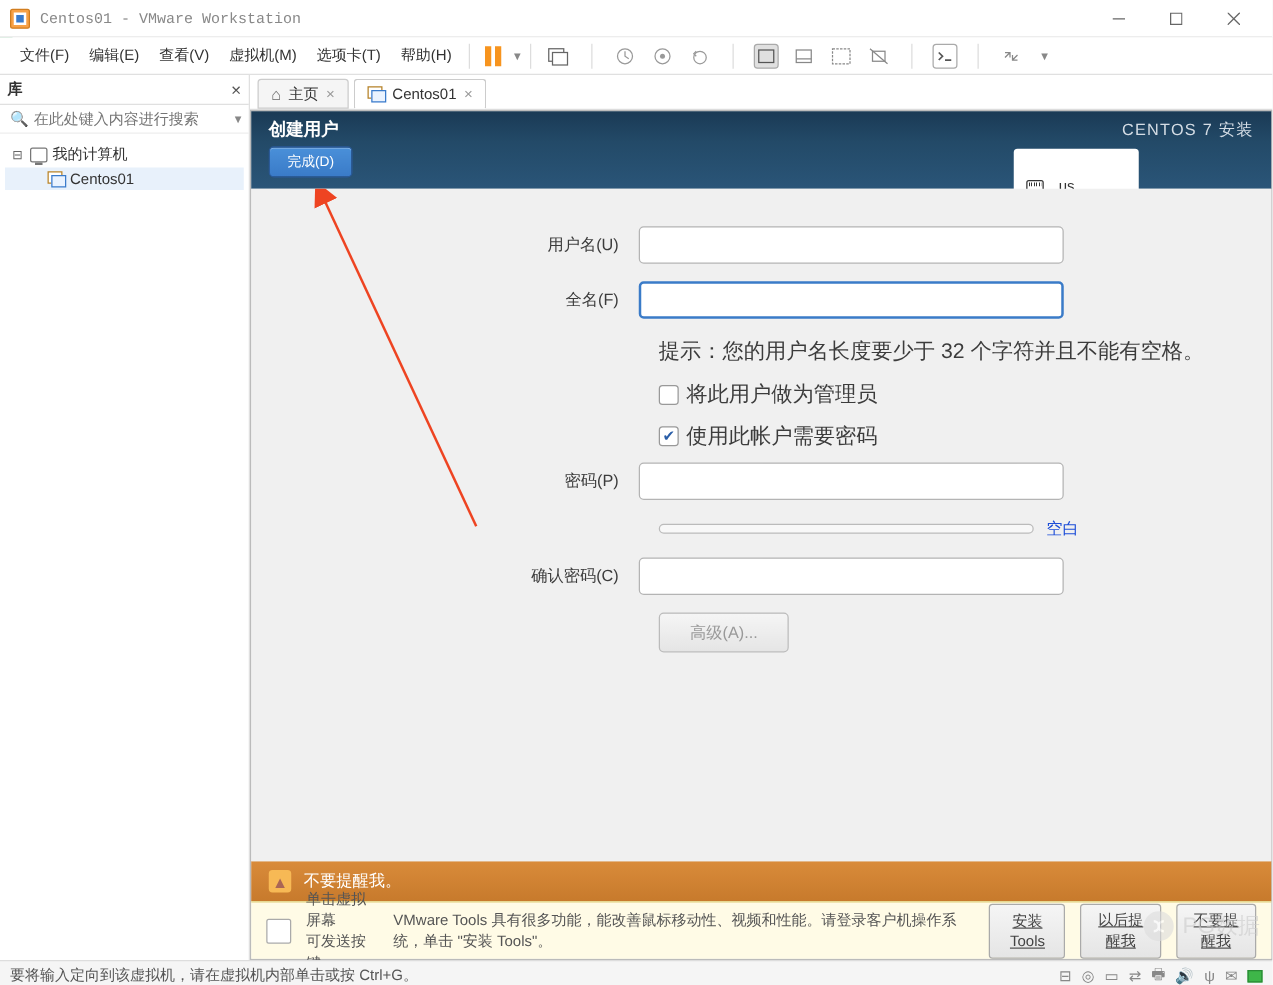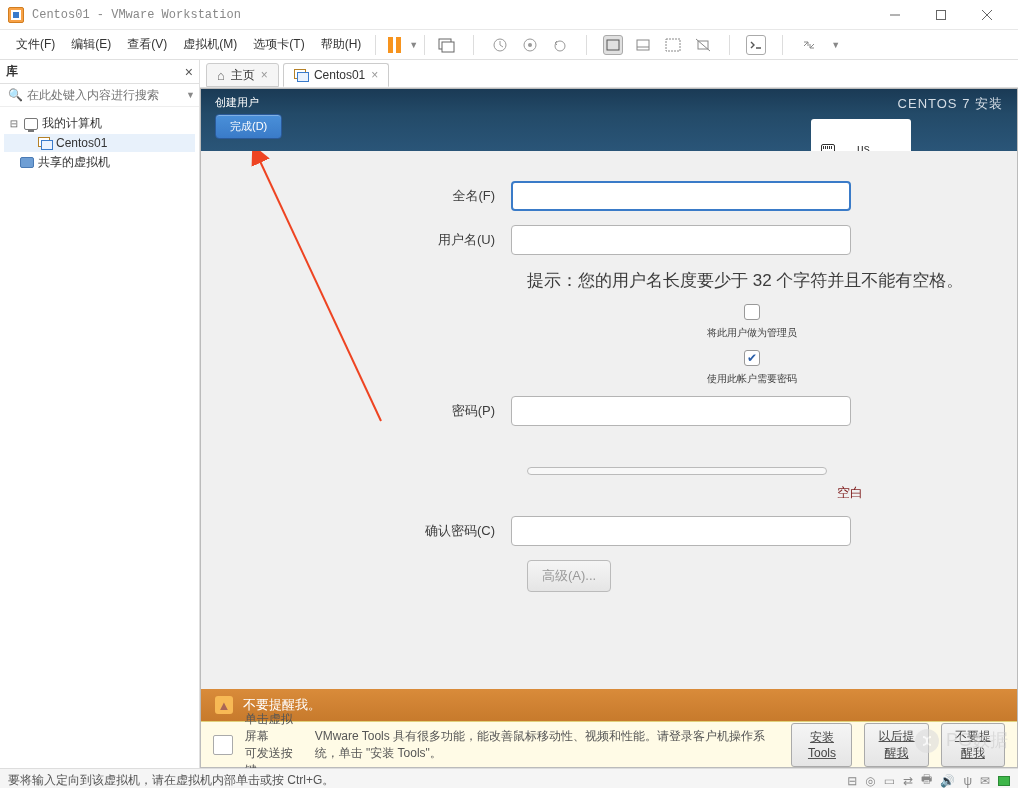--- a/index.html
+++ b/index.html
@@ -54,44 +54,44 @@
 .content { flex:1; display:flex; flex-direction:column; background:#f0f0f0; }
 .tabs { height:28px; display:flex; align-items:flex-end; padding:4px 6px 0; background:#fff; border-bottom:1px solid #ddd;}
 .tab { height:24px; display:flex; align-items:center; padding:0 10px; gap:6px; border:1px solid #ccc; background:#f5f5f5; border-radius:3px 3px 0 0; margin-right:4px; font-size:12px;}
 .tab.active { background:#fff; border-bottom:1px solid #fff; }
 .tab .home-icon { font-size:13px; color:#666;}
 .tab .close-x { color:#999; font-size:12px;}
 
 .installer { flex:1; display:flex; flex-direction:column; border:1px solid #bbb; margin:0; background:#f0f0f0; position:relative;}
 .ins-header { height:62px; background:linear-gradient(#1a3a55,#234a68 40%,#2a5578); display:flex; align-items:flex-start; padding:6px 14px; color:#fff; position:relative;}
 .ins-header .left { display:flex; flex-direction:column; gap:4px; align-items:flex-start;}
-.ins-header .hdr-title { font-size:11px; }
+.ins-header .hdr-title { font-size:14px;font-weight:bold; }
 .done-btn { background:linear-gradient(#4a90d9,#3a7bc8); border:1px solid #2a5a99; color:#fff; padding:4px 14px; border-radius:4px; font-size:11px; box-shadow:0 1px 0 rgba(255,255,255,0.3) inset;}
 .ins-header .right { margin-left:auto; text-align:right; display:flex; flex-direction:column; align-items:flex-end; gap:6px;}
 .ins-header .install-title { font-size:13px; color:#d5dde5; letter-spacing:1px;}
 .kb-row { display:flex; gap:6px; }
-.kb-box { background:#fff; color:#333; padding:3px 10px; display:flex; align-items:center; gap:22px; border-radius:3px; font-size:12px; min-width:100px;}
+.kb-box { background:#fff; color:#333; padding:3px 10px; display:flex; align-items:center; gap:12px; border-radius:3px; font-size:12px; min-width:100px;}
 .kb-icon { width:14px; height:11px; border:1px solid #333; border-radius:2px; position:relative;}
 .kb-icon:after{content:""; position:absolute; left:1px; right:1px; top:1px; height:3px; background:repeating-linear-gradient(90deg,#333 0 1px,transparent 1px 2px);}
 .help-btn { background:linear-gradient(#f5f5f5,#e5e5e5); border:1px solid #bbb; padding:3px 24px; border-radius:3px; color:#444; font-size:12px;margin-top:35px;}
 
 .form-area { flex:1; background:#f0f0f0; padding:30px 40px 20px; position:relative;}
 .form-row { display:flex; align-items:center; margin-bottom:14px; }
 .form-row label { width:270px; text-align:right; padding-right:16px; font-size:13px; color:#3c3c3c;}
 .form-row .ctrl { width: 340px; }
 .txt-input { width:100%; height:30px; border:1px solid #b4b4b4; border-radius:4px; background:#fff; padding:0 8px; font-size:13px;}
 .txt-input.focused { border:2px solid #3a7bc8; }
 .hint { font-size:17px; color:#3c3c3c; margin-left:286px; margin-bottom:12px;}
-.chk-row { margin-left:286px; display:flex; align-items:center; gap:6px; margin-bottom:10px; font-size:10px; color:#3c3c3c;flex-direction:column;}
+.chk-row { margin-left:286px; display:flex; align-items:center; gap:6px; margin-bottom:10px; font-size:17px; color:#3c3c3c;}
 .chk { width:16px; height:16px; border:1px solid #999; border-radius:3px; background:#fff; display:flex; align-items:center; justify-content:center; font-size:12px; color:#2a5ea8;}
 .chk.checked:after { content:"✔"; }
 .strength { margin-left:286px; display:flex; align-items:center; gap:10px; margin-bottom:14px;}
 .strength .bar { width:300px; height:8px; border:1px solid #bbb; border-radius:4px; background:#f8f8f8;}
-.strength .lbl { font-size:13px; color:#7f1d1d;margin-top:44px;}
-.adv-btn { margin-left:286px; background:linear-gradient(#f5f5f5,#e5e5e5); border:1px solid #bbb; padding:6px 14px; border-radius:4px; color:#999; font-size:13px;}
+.strength .lbl { font-size:13px; color:#1d4ed8;}
+.adv-btn { margin-left:286px; background:linear-gradient(#f5f5f5,#e5e5e5); border:1px solid #bbb; padding:6px 24px; border-radius:4px; color:#999; font-size:13px;}
 
 .arrow-overlay { position:absolute; left:40px; top:0; pointer-events:none; z-index:5;}
 
 .warn-bar { height:32px; background:linear-gradient(#d98b3a,#c77a2c); display:flex; align-items:center; padding:0 14px; color:#fff; gap:10px; font-size:13px;}
 .warn-bar .w-icon { width:18px; height:18px; background:#f7b955; border-radius:3px; position:relative; display:flex; align-items:center; justify-content:center; color:#a65; font-weight:bold;}
 
 .tools-bar { height:46px; background:#fffbe6; border-top:1px solid #e0d07a; display:flex; align-items:center; padding:15px 12px; gap:12px; font-size:12px; color:#555;}
 .tools-bar .t-icon { width:24px; height:20px; border:1px solid #aaa; border-radius:2px; background:#fff; position:relative;}
 .tools-bar .msg { line-height:1.4; }
 .tools-bar .buttons { margin-left:auto; display:flex; gap:12px;text-decoration:underline;}
@@ -225,24 +225,20 @@
     <div class="tree">
       <div class="tree-row indent0">
         <span class="exp">⊟</span>
         <span class="host-icon"></span>
         <span>我的计算机</span>
       </div>
       <div class="tree-row indent1 selected">
         <span class="vm-icon"></span>
         <span>Centos01</span>
       </div>
-      <div class="tree-row indent0">
-        <span class="folder-icon"></span>
-        <span>共享的虚拟机</span>
-      </div>
     </div>
   </div>
 
   <div class="content">
     <div class="tabs">
       <div class="tab">
         <span class="home-icon">⌂</span>
         <span>主页</span>
         <span class="close-x">×</span>
       </div>
@@ -275,26 +271,26 @@
         <svg class="arrow-overlay" width="160" height="280">
           <defs>
               <marker id="ah" markerWidth="10" markerHeight="10" refX="2" refY="5" orient="auto">
                 <path d="M0,0 L10,5 L0,10 z" fill="#e42"></path>
               </marker>
             </defs>
           <line x1="140" y1="270" x2="18" y2="8" stroke="#e42" stroke-width="2" marker-end="url(#ah)"></line>
         </svg>
 
         <div class="form-row">
+          <label>用户名(U)</label>
+          <div class="ctrl"><input class="txt-input" style=""></div>
+        </div>
+        <div class="form-row">
           <label>全名(F)</label>
           <div class="ctrl"><input class="txt-input focused" style=""></div>
-        </div>
-        <div class="form-row">
-          <label>用户名(U)</label>
-          <div class="ctrl"><input class="txt-input" style=""></div>
         </div>
         <div class="hint">提示：您的用户名长度要少于 32 个字符并且不能有空格。</div>
         <div class="chk-row">
           <span class="chk"></span>
           <span>将此用户做为管理员</span>
         </div>
         <div class="chk-row">
           <span class="chk checked"></span>
           <span>使用此帐户需要密码</span>
         </div>

